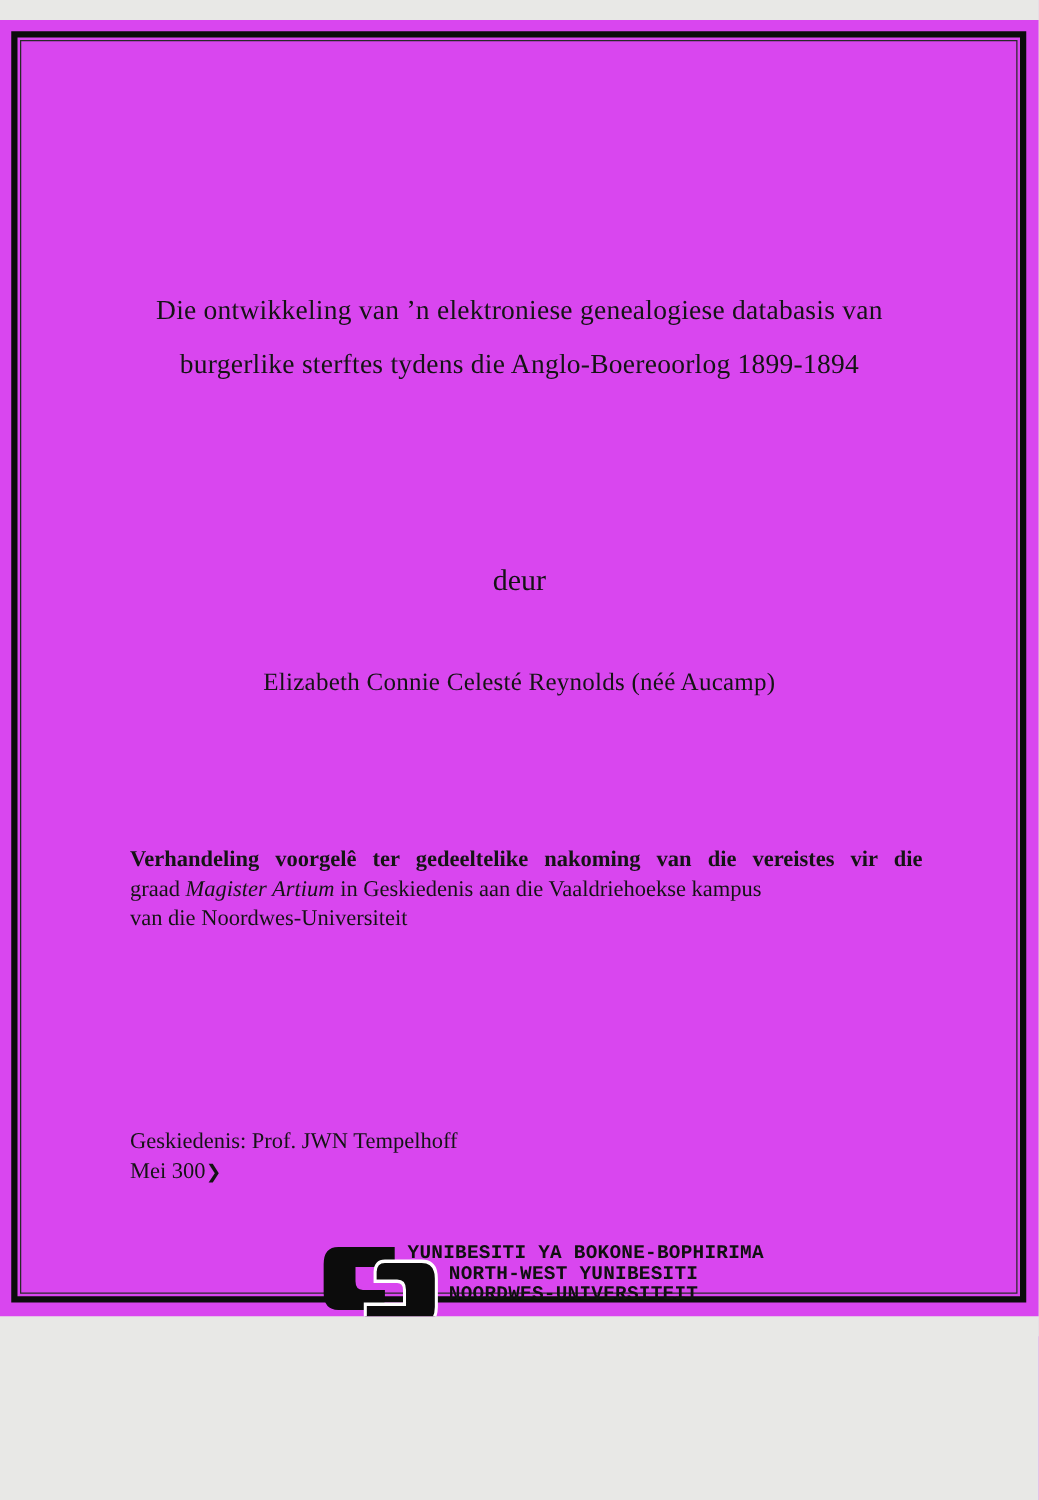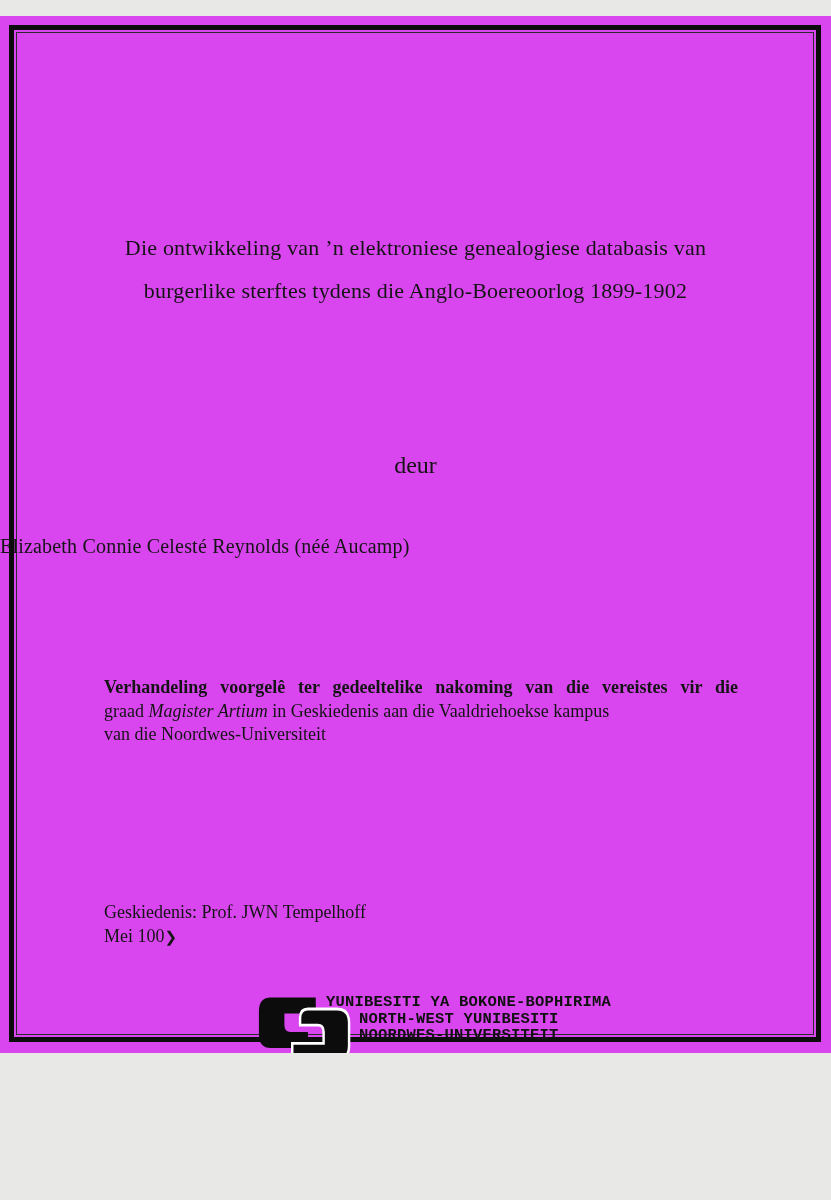--- a/index.html
+++ b/index.html
@@ -40,20 +40,21 @@
     position: absolute;
     left: 0; right: 0;
     top: 436px;
     text-align: center;
     font-size: 24px;
   }
   .author-line {
     position: absolute;
     left: 0; right: 0;
     top: 519px;
+    text-align: center;
     font-size: 20px;
     letter-spacing: 0.2px;
   }
   .statement {
     position: absolute;
     left: 104px;
     top: 660px;
     width: 634px;
     font-size: 18px;
     line-height: 23.5px;
@@ -113,36 +114,36 @@
 <body>
 
 <div class="page">
 
   <div class="outer-frame">
     <div class="inner-frame"></div>
   </div>
 
   <div class="title-block">
     <div>Die ontwikkeling van ’n elektroniese genealogiese databasis van</div>
-    <div>burgerlike sterftes tydens die Anglo-Boereoorlog 1899-1902</div>
+    <div>burgerlike sterftes tydens die Anglo-Boereoorlog 1899-1894</div>
   </div>
 
   <div class="byline">deur</div>
 
   <div class="author-line">Elizabeth Connie Celesté Reynolds (néé Aucamp)</div>
 
   <div class="statement">
     <div class="justified">Verhandeling voorgelê ter gedeeltelike nakoming van die vereistes vir die</div>
     <div><span>graad </span><span class="degree">Magister Artium</span><span> in Geskiedenis aan die Vaaldriehoekse kampus</span></div>
     <div>van die Noordwes-Universiteit</div>
   </div>
 
   <div class="supervisor-block">
     <div>Geskiedenis: Prof. JWN Tempelhoff</div>
-    <div><span>Mei 100</span><span class="date-glyph">❯</span></div>
+    <div><span>Mei 300</span><span class="date-glyph">❯</span></div>
   </div>
 
   <div class="logo-row">
     <svg class="logo-mark" viewBox="0 0 100 62" preserveAspectRatio="none" aria-hidden="true">
 
       <path fill="#0c0c0c" d="M62,4 L16,4 Q4,4 4,16 L4,36 Q4,48 16,48 L46,48 Q54,48 54,40 L54,34 L36,34 Q30,34 30,28 L30,18 L62,18 Z"></path>
 
       <path fill="#0c0c0c" stroke="#ffffff" stroke-width="2.5" transform="translate(100,62) scale(-1,-1)" d="M62,4 L16,4 Q4,4 4,16 L4,36 Q4,48 16,48 L46,48 Q54,48 54,40 L54,34 L36,34 Q30,34 30,28 L30,18 L62,18 Z"></path>
     </svg>
     <div class="logo-text">

